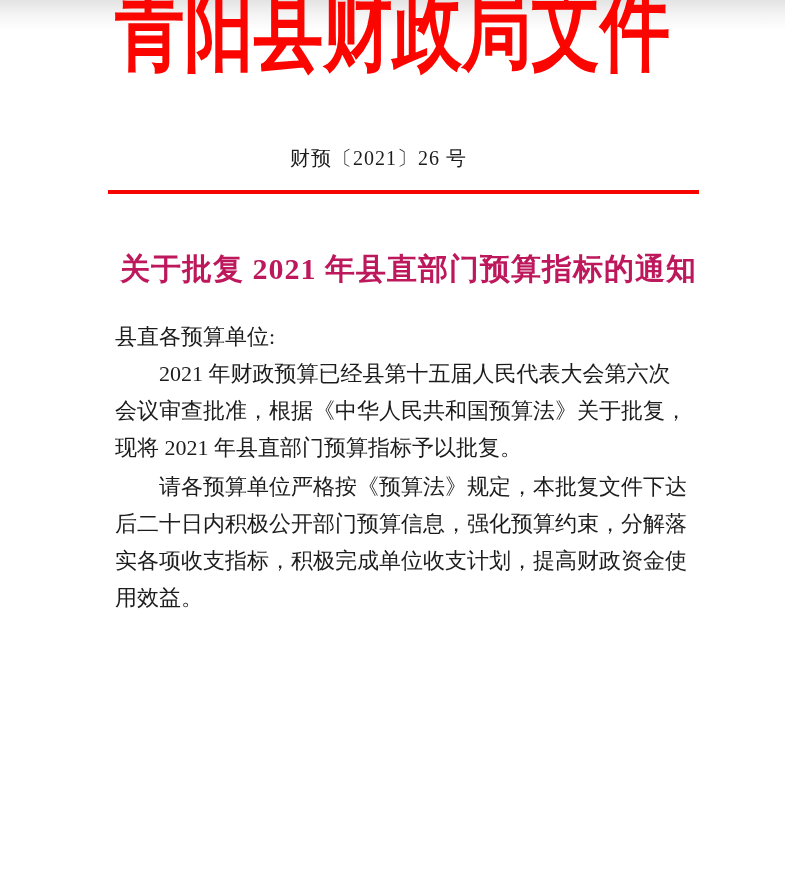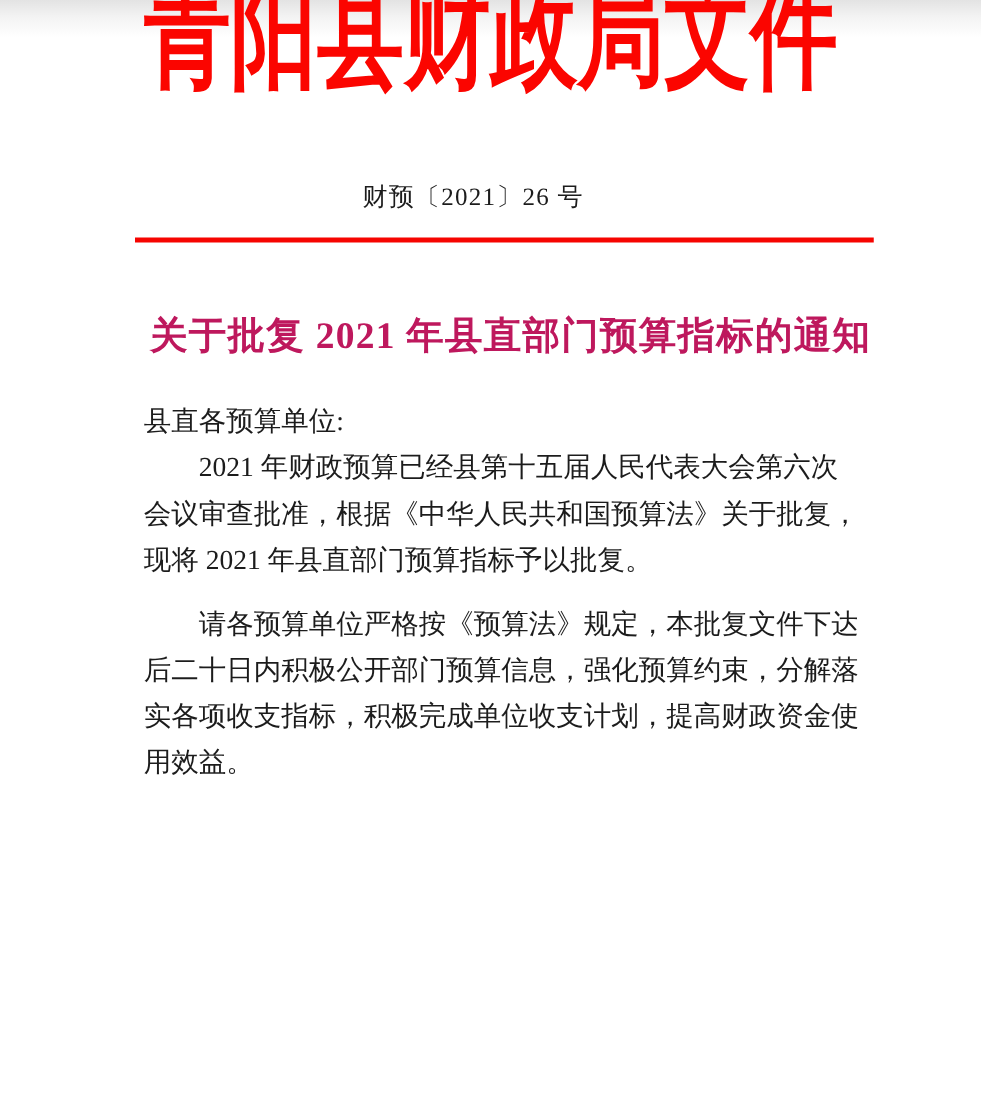--- a/index.html
+++ b/index.html
@@ -70,21 +70,21 @@
   .body-text {
     position: absolute;
     top: 318px;
     left: 115px;
     width: 560px;
     font-size: 22px;
     line-height: 37px;
   }
   .pline { white-space: nowrap; }
   .para .pline:first-child { text-indent: 2em; }
-  .para-2 { margin-top: 14px; }
+  .para-2 { margin-top: 2px; }
   .para-3 { margin-top: 4px; }
   .signature {
     position: absolute;
     top: 773px;
     left: 384px;
     width: 200px;
     text-align: center;
     font-size: 21px;
   }
   .signature .org { line-height: 22px; white-space: nowrap; letter-spacing: 1px; }

